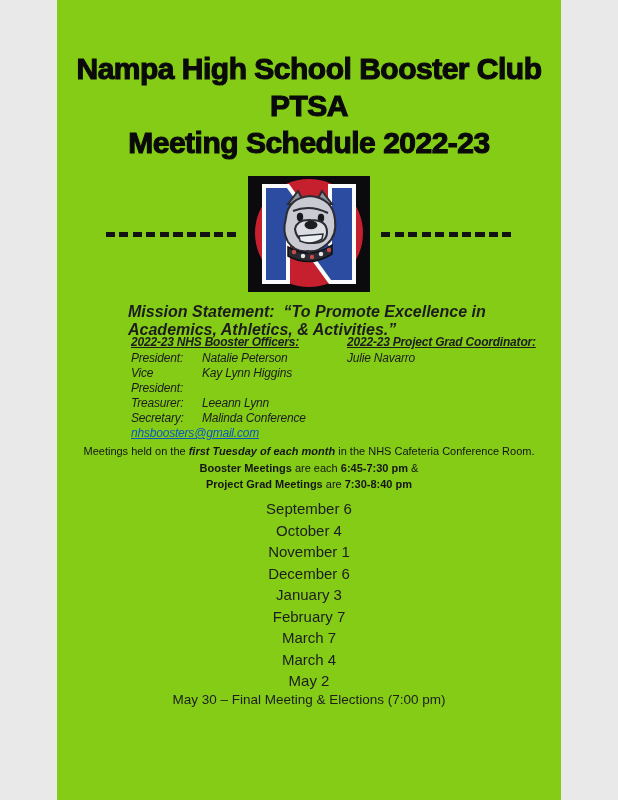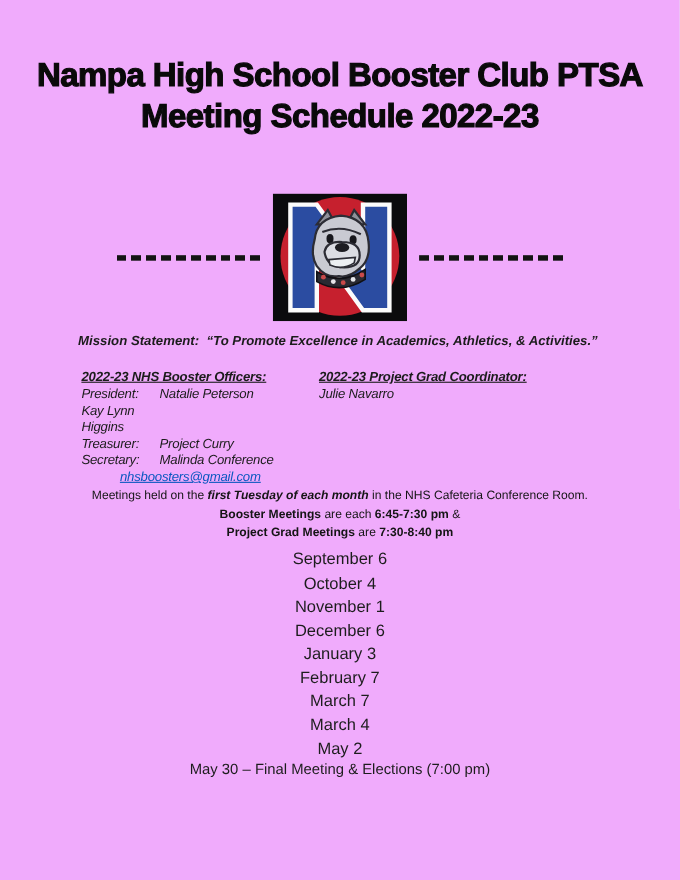--- a/index.html
+++ b/index.html
@@ -1,22 +1,22 @@
 <!DOCTYPE html>
 <html><head>
 <meta charset="utf-8">
 <style>
   * { margin: 0; padding: 0; box-sizing: border-box; }
   html, body { background: #e9e9e9; }
   body { font-family: "Liberation Sans", sans-serif; }
   .page {
     position: relative;
-    width: 618px;
+    width: 504px;
     height: 800px;
-    background: #f0abfc;
+    background: #84cc16;
     margin: 0 auto;
     overflow: hidden;
     color: #161616;
   }
 
   
   .title {
     position: absolute;
     top: 50px; left: 0; right: 0;
     text-align: center;
@@ -41,21 +41,21 @@
     background: repeating-linear-gradient(90deg, #131313 0 9px, transparent 9px 13.5px);
   }
   .logo-svg { width: 122px; height: 116px; margin: 0 11px; display: block; }
 
   
   .mission {
     position: absolute;
     top: 303px; left: 71px; right: 20px;
     font-style: italic;
     font-weight: bold;
-    font-size: 12px;
+    font-size: 16px;
     color: #1c1c1c;
   }
 
   
   .people {
     position: absolute;
     top: 335px; left: 74px; right: 20px;
     display: flex;
     font-style: italic;
     font-size: 12px;
@@ -70,21 +70,20 @@
     text-decoration: underline;
     margin-bottom: 1px;
     white-space: nowrap;
   }
   .officer-row { display: grid; grid-template-columns: 71px 1fr; }
   .email-link {
     color: #0a58c0;
     text-decoration: underline;
     cursor: pointer;
     display: inline-block;
-    margin-left: 35px;
   }
 
   
   .meeting-info {
     position: absolute;
     top: 443px; left: 0; right: 0;
     text-align: center;
     font-size: 11px;
     line-height: 16.5px;
     color: #151515;
@@ -157,25 +156,26 @@
   <p class="mission"><span>Mission Statement:</span>&nbsp; <span>“To Promote Excellence in Academics, Athletics, &amp; Activities.”</span></p>
 
   <div class="people">
     <div class="col-left">
       <div class="heading">2022-23 NHS Booster Officers:</div>
       <div class="officer-row">
         <span>President:</span>
         <span>Natalie Peterson</span>
       </div>
       <div class="officer-row">
+        <span>Vice President:</span>
         <span>Kay Lynn Higgins</span>
       </div>
       <div class="officer-row">
         <span>Treasurer:</span>
-        <span>Project Curry</span>
+        <span>Leeann Lynn</span>
       </div>
       <div class="officer-row">
         <span>Secretary:</span>
         <span>Malinda Conference</span>
       </div>
       <a class="email-link">nhsboosters@gmail.com</a>
     </div>
     <div class="col-right">
       <div class="heading">2022-23 Project Grad Coordinator:</div>
       <div>Julie Navarro</div>

